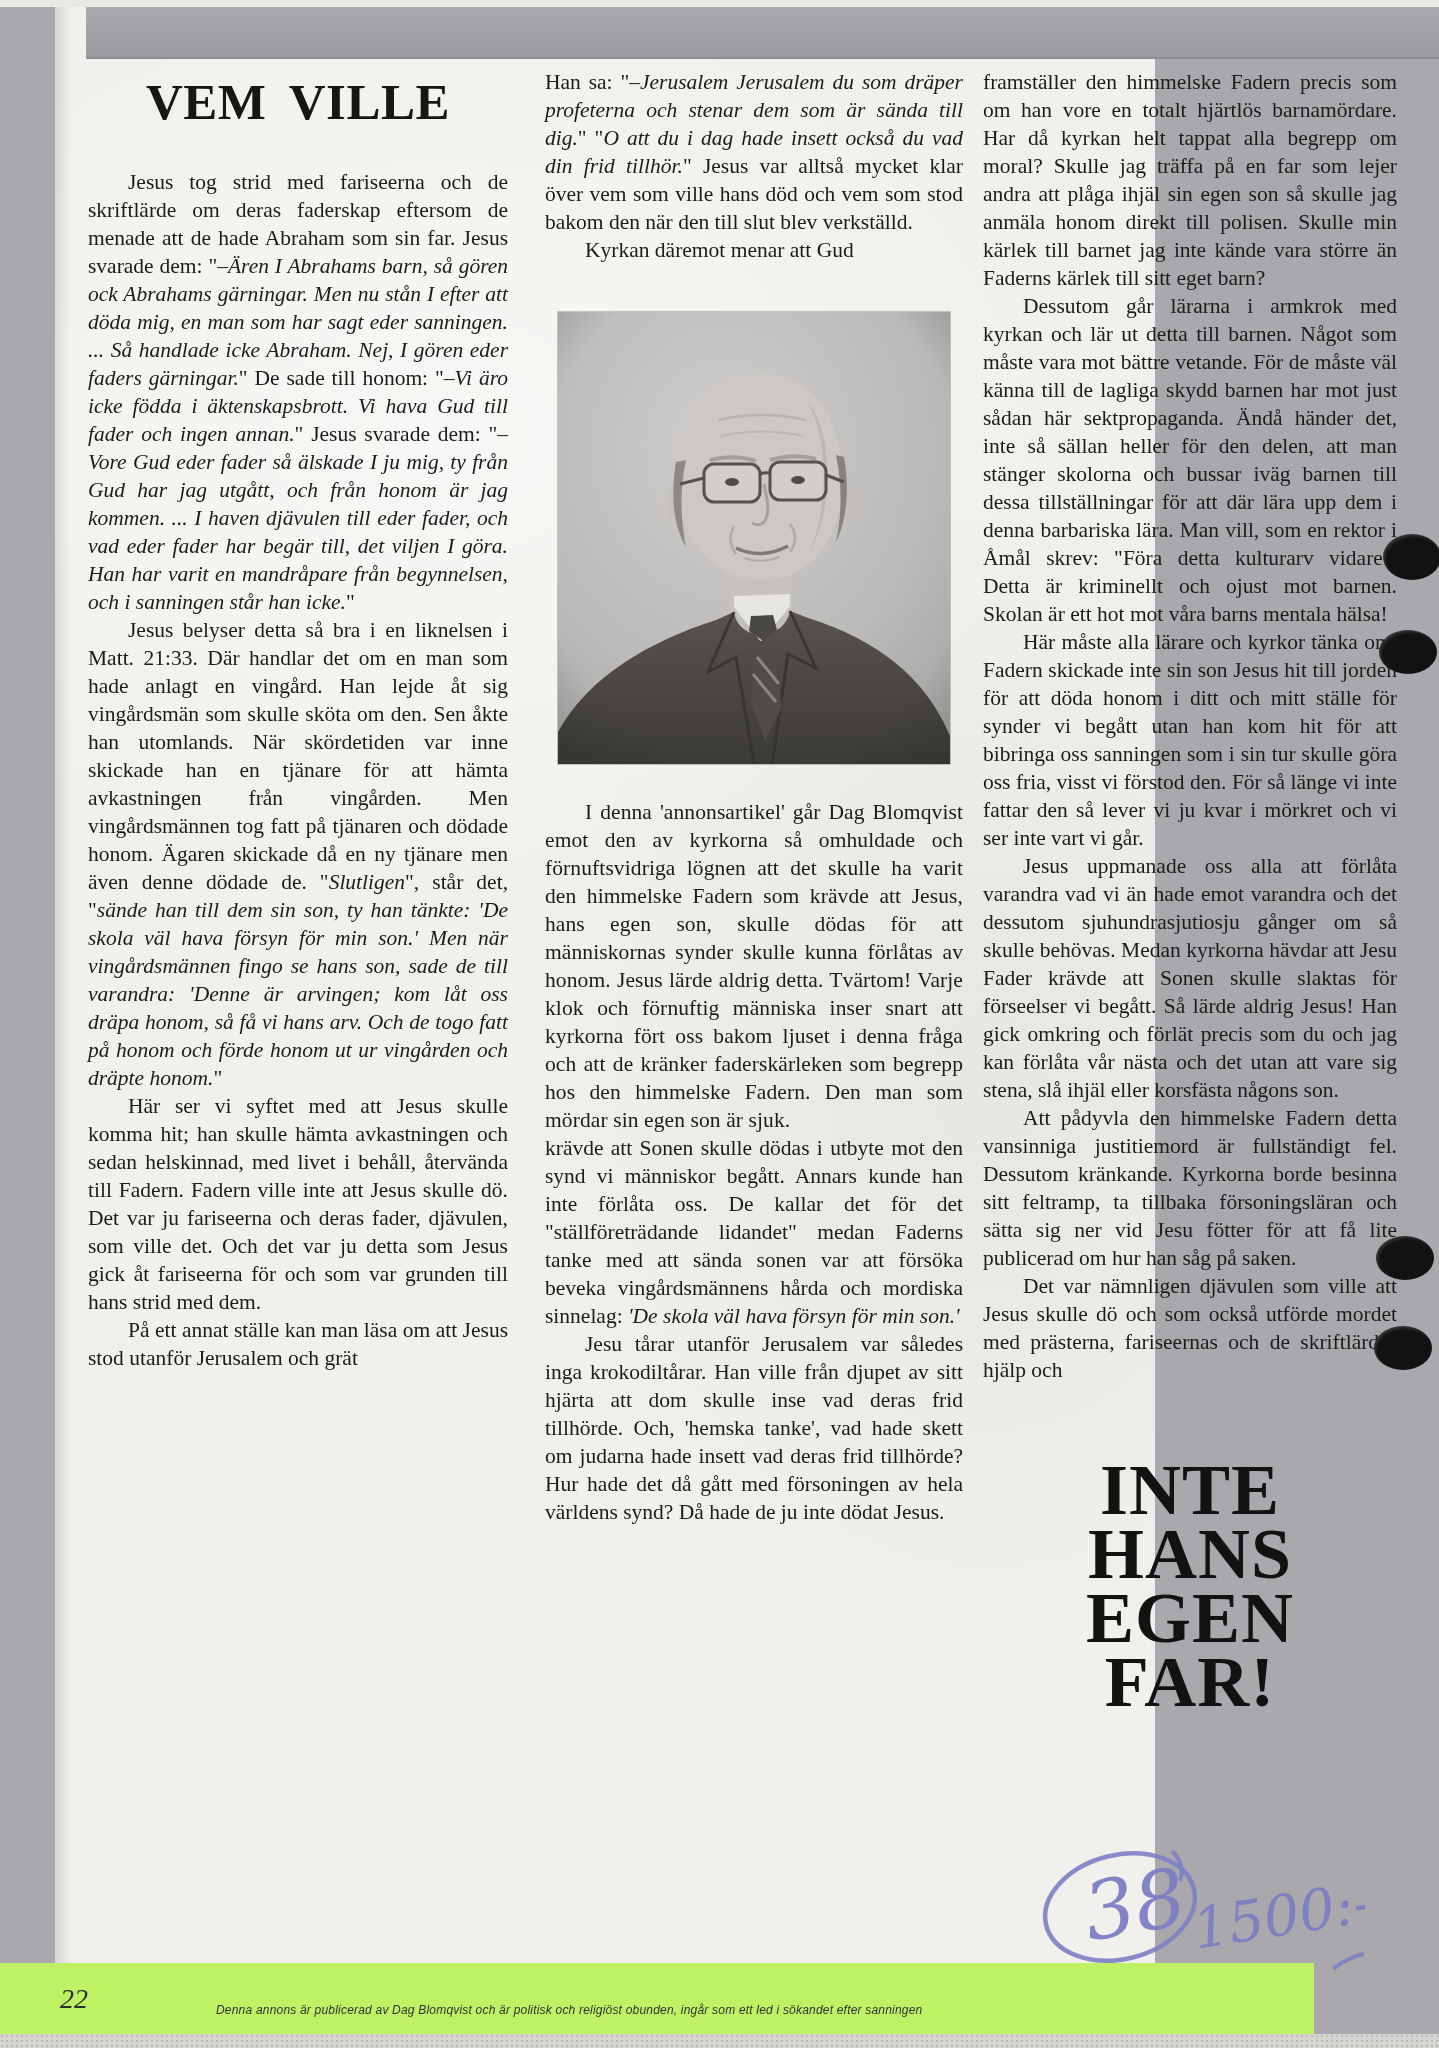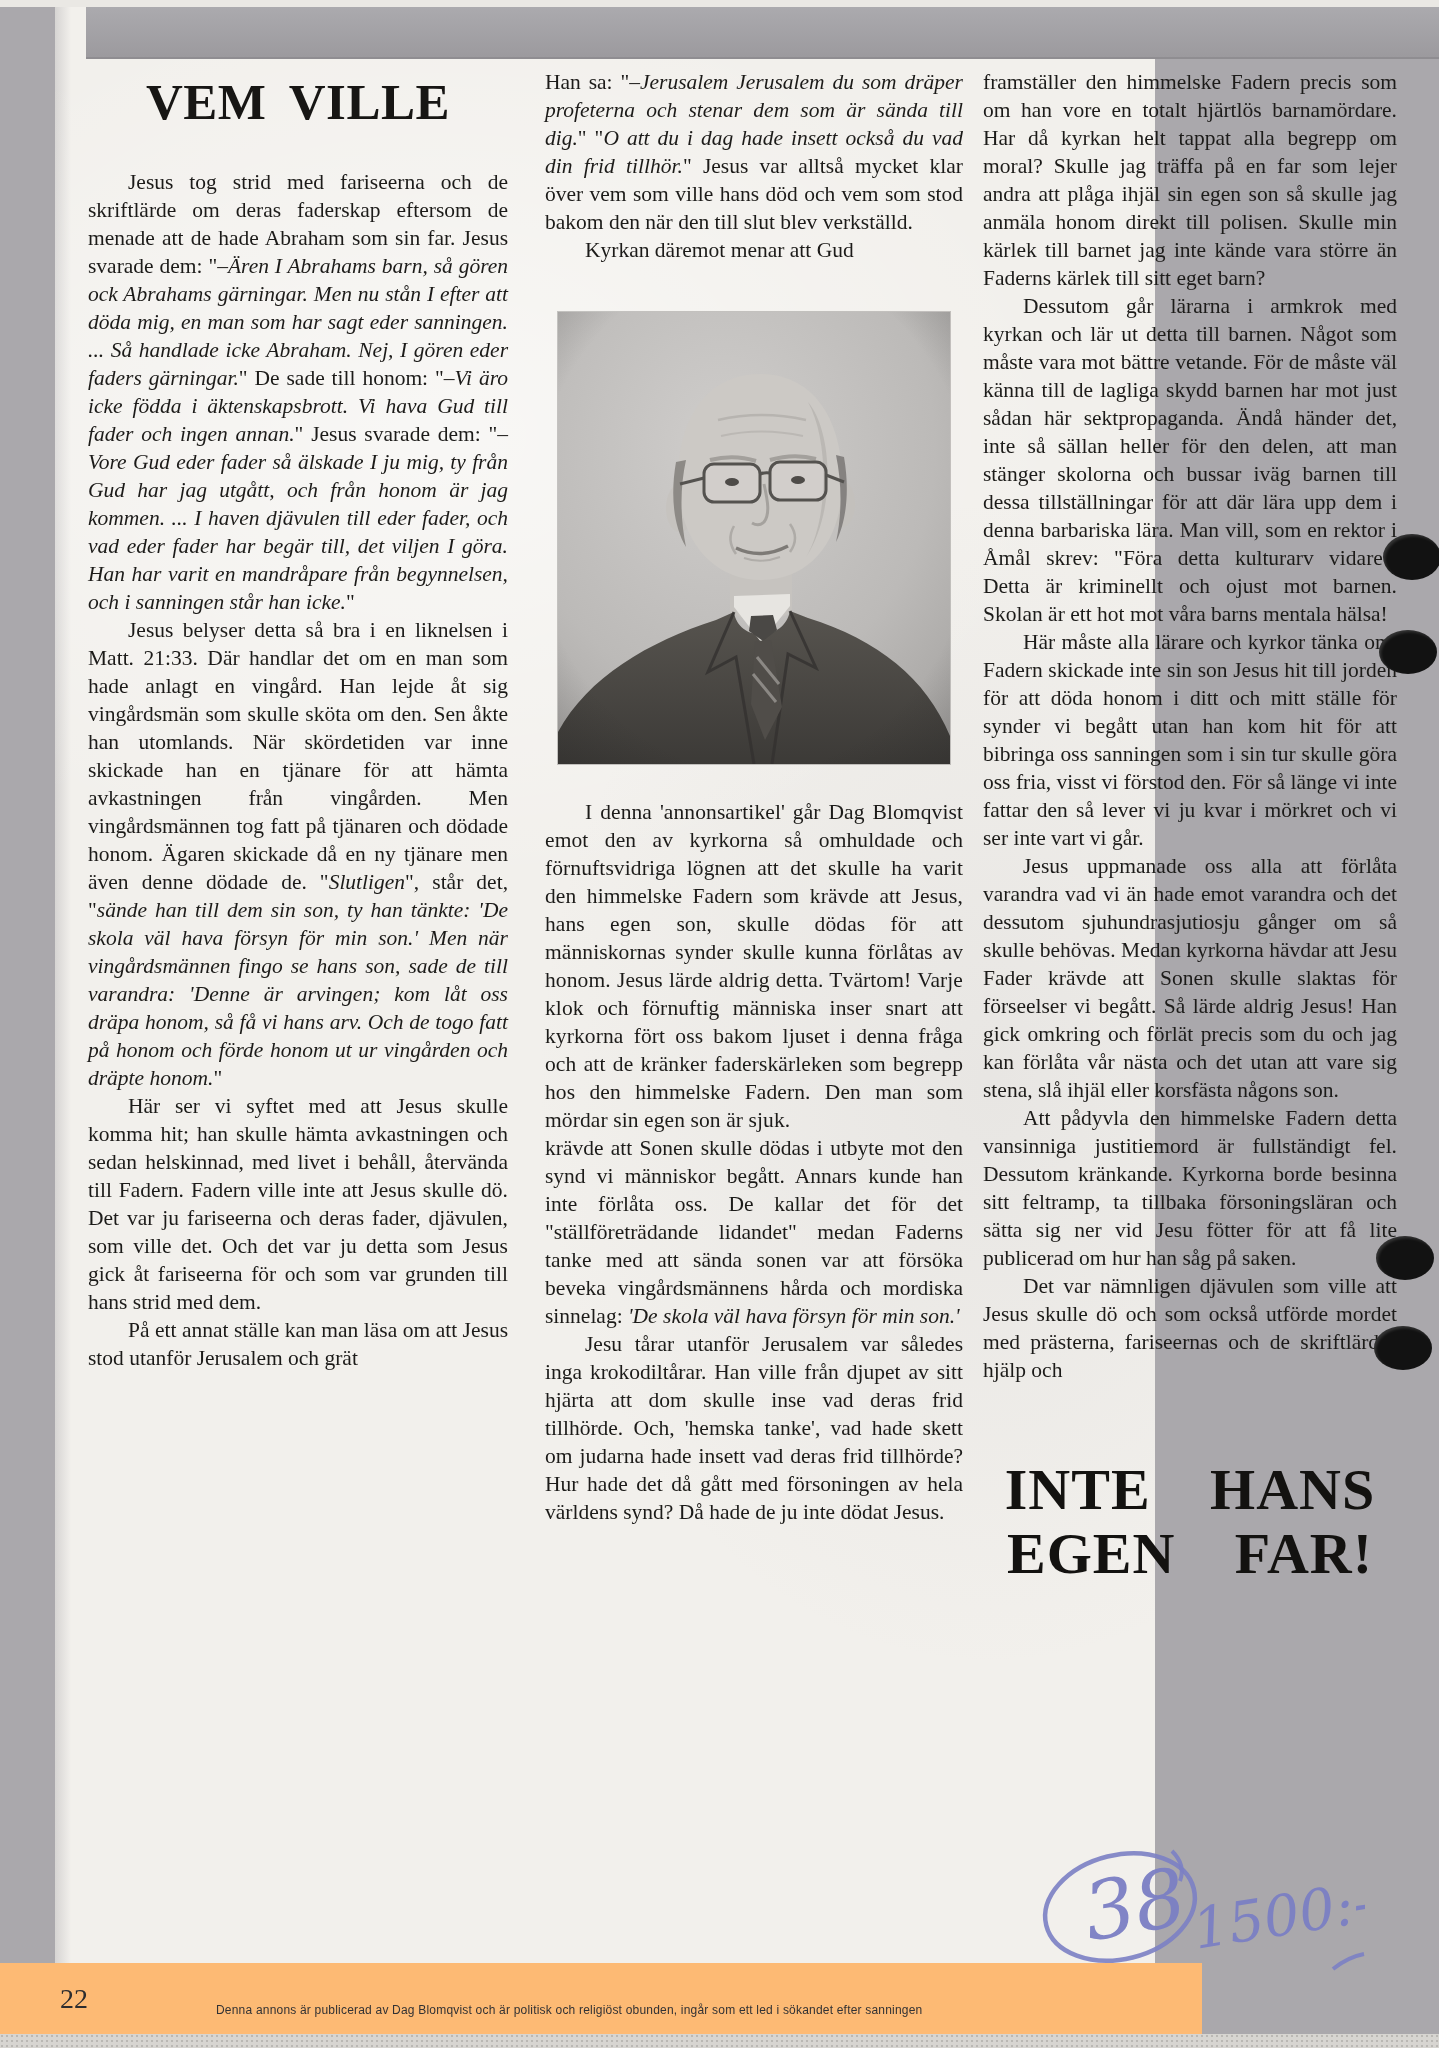--- a/index.html
+++ b/index.html
@@ -21,21 +21,21 @@
     background:
       radial-gradient(900px 650px at 35% 22%, rgba(255,255,255,0.5), rgba(255,255,255,0) 70%),
       radial-gradient(700px 900px at 85% 55%, rgba(170,168,172,0.14), transparent 65%),
       linear-gradient(90deg, rgba(150,148,152,0.30) 0px, rgba(150,148,152,0) 16px, rgba(150,148,152,0) 1300px, rgba(150,148,152,0.28) 1342px);
   }
   .top-band{
     position:absolute;left:86px;top:7px;width:1353px;height:50px;
     background:linear-gradient(#abaaae,#9c9a9e);
     border-bottom:2px solid #8f8d91;
   }
-  .footer-band{position:absolute;left:0;top:1963px;width:1202px;height:71px;background:#fdba74;}
+  .footer-band{position:absolute;left:0;top:1963px;width:1314px;height:71px;background:#bef264;font-style:italic;}
   .bottom-strip{
     position:absolute;left:0;top:2034px;width:1439px;height:14px;background:#d7d5d1;
     background-image:radial-gradient(circle at 2px 2px,#bab8b4 1px,transparent 1.4px);
     background-size:5px 5px;
   }
   .pagenum{position:absolute;left:60px;top:20px;font-size:28px;color:#2d2d2f;}
   .footer-text{
     position:absolute;left:216px;top:40px;
     font-family:"Liberation Sans",sans-serif;font-size:12px;color:#323234;letter-spacing:0.2px;
   }
@@ -62,21 +62,21 @@
   .s-i{font-style:italic;}
   .s-b{font-weight:normal;}
   .boldwrap .para{letter-spacing:0.1px;}
   .photo{
     width:392px;height:452px;margin:48px 0 34px 13px;
     outline:1px solid rgba(120,118,116,0.4);
   }
   .photo svg{display:block;width:100%;height:100%;}
   .headline{
     margin-top:74px;
-    font-size:58px;line-height:64px;font-weight:bold;color:#131210;
+    font-size:72px;line-height:64px;font-weight:bold;color:#131210;
     text-align:center;letter-spacing:1px;word-spacing:44px;
   }
   .handwriting{position:absolute;left:1020px;top:1835px;width:345px;height:165px;z-index:7;}
 </style>
 </head>
 <body>
 
 <div class="top-strip"></div>
 
 <div class="page">

